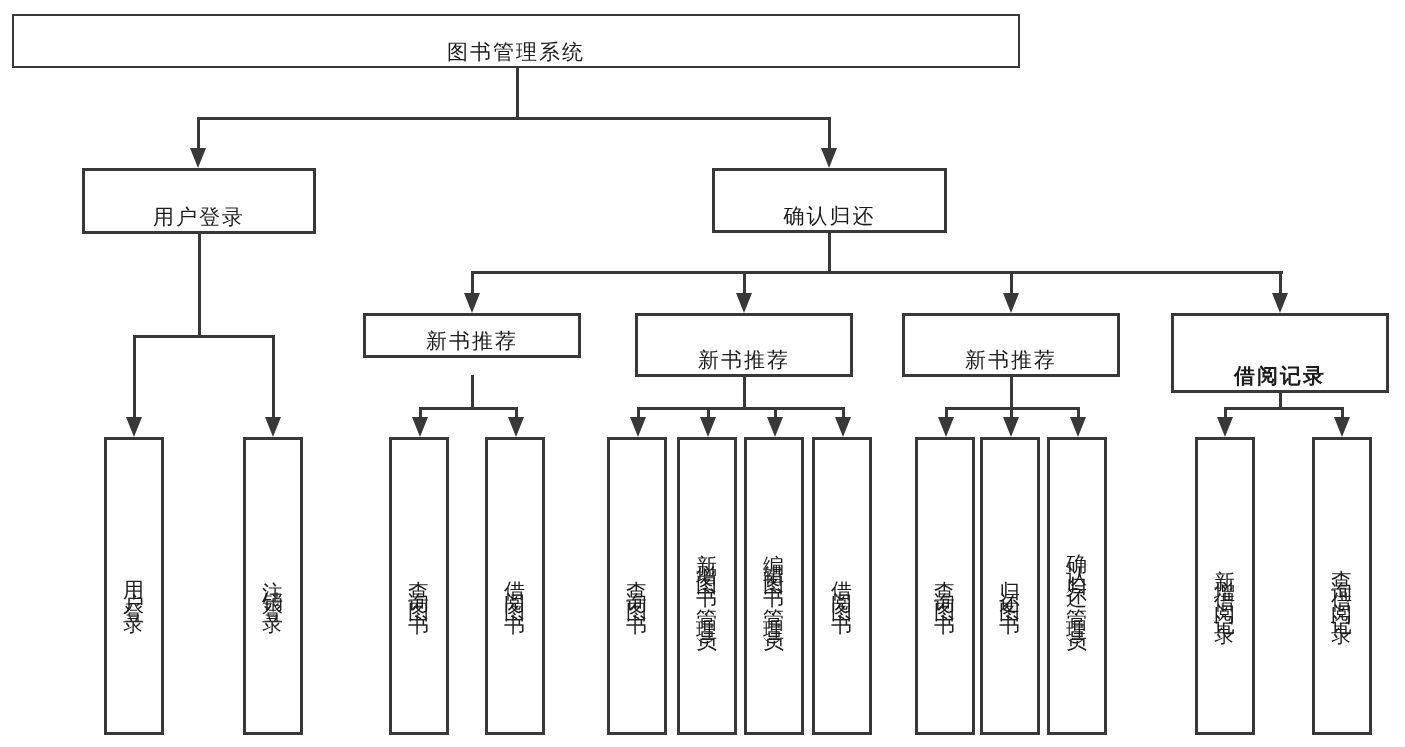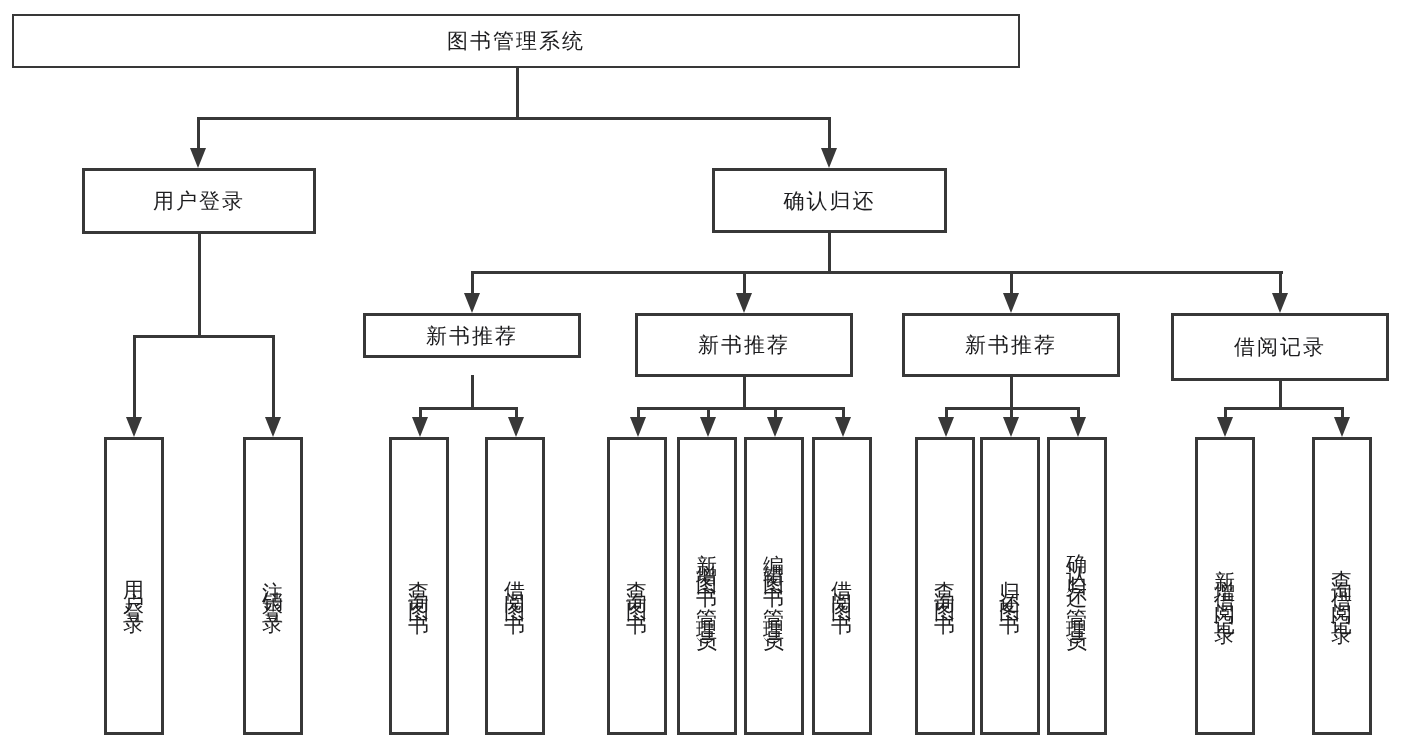--- a/index.html
+++ b/index.html
@@ -9,21 +9,21 @@
     background:#ffffff;
     font-family:"Liberation Sans","DejaVu Sans",sans-serif;
     overflow:hidden;
   }
   
   .node{
     position:absolute;
     box-sizing:border-box;
     background:#ffffff;
     border:3px solid #383838;
-    display:flex;align-items:center;justify-content:center;
+    display:flex;align-items:flex-end;justify-content:center;
     font-size:21px;color:#1d1d1f;letter-spacing:2px;
     z-index:2;
   }
   .node.root{border-width:2px;}
   
   .leaf{
     position:absolute;
     box-sizing:border-box;
     background:#ffffff;
     border:3px solid #383838;
@@ -98,21 +98,21 @@
 
   <div class="node" style="left:363px;top:313px;width:218px;height:45px;">
     <span>新书推荐</span>
   </div>
   <div class="node" style="left:635px;top:313px;width:218px;height:64px;">
     <span>新书推荐</span>
   </div>
   <div class="node" style="left:902px;top:313px;width:218px;height:64px;">
     <span>新书推荐</span>
   </div>
-  <div class="node" style="left:1171px;top:313px;width:218px;height:68px;">
+  <div class="node" style="left:1171px;top:313px;width:218px;height:80px;font-weight:bold;">
     <span>借阅记录</span>
   </div>
 
   <div class="vl" style="left:471px;top:375px;height:35px;"></div>
   <div class="hl" style="left:419px;top:407px;width:99px;"></div>
   <div class="vl" style="left:419px;top:407px;height:14px;"></div>
   <div class="ah" style="left:412px;top:417px;"></div>
   <div class="vl" style="left:515px;top:407px;height:14px;"></div>
   <div class="ah" style="left:508px;top:417px;"></div>
 

